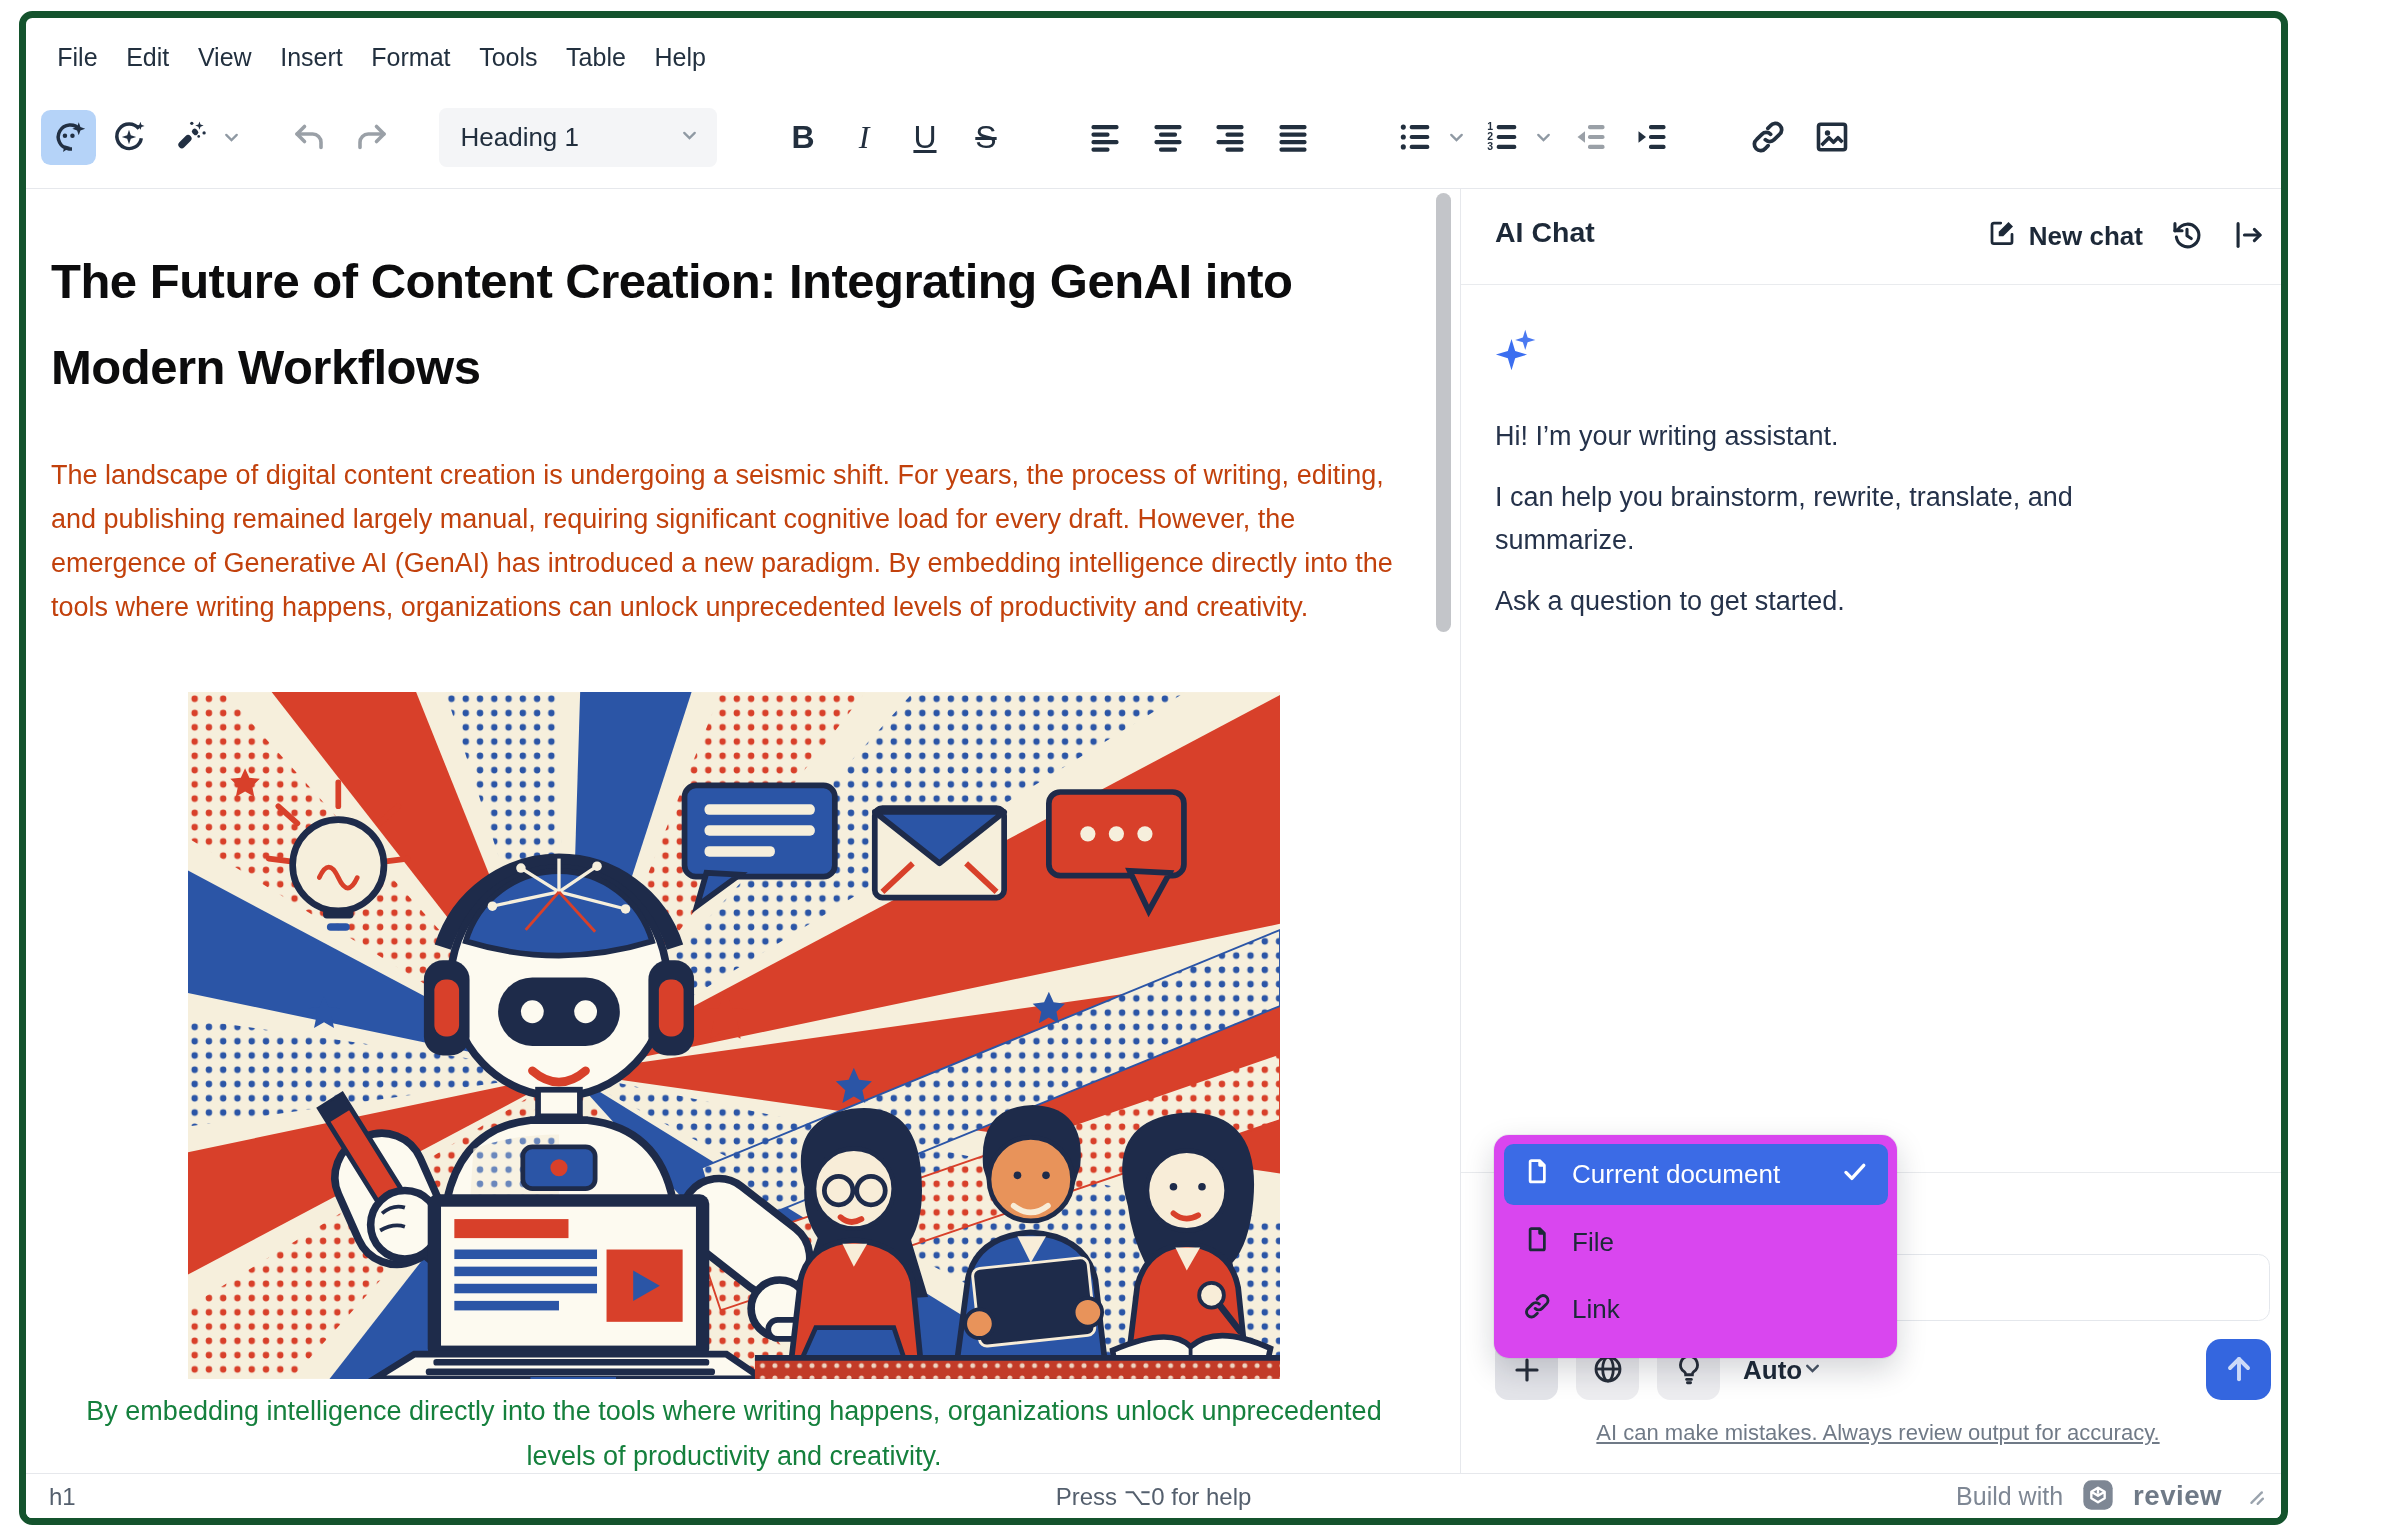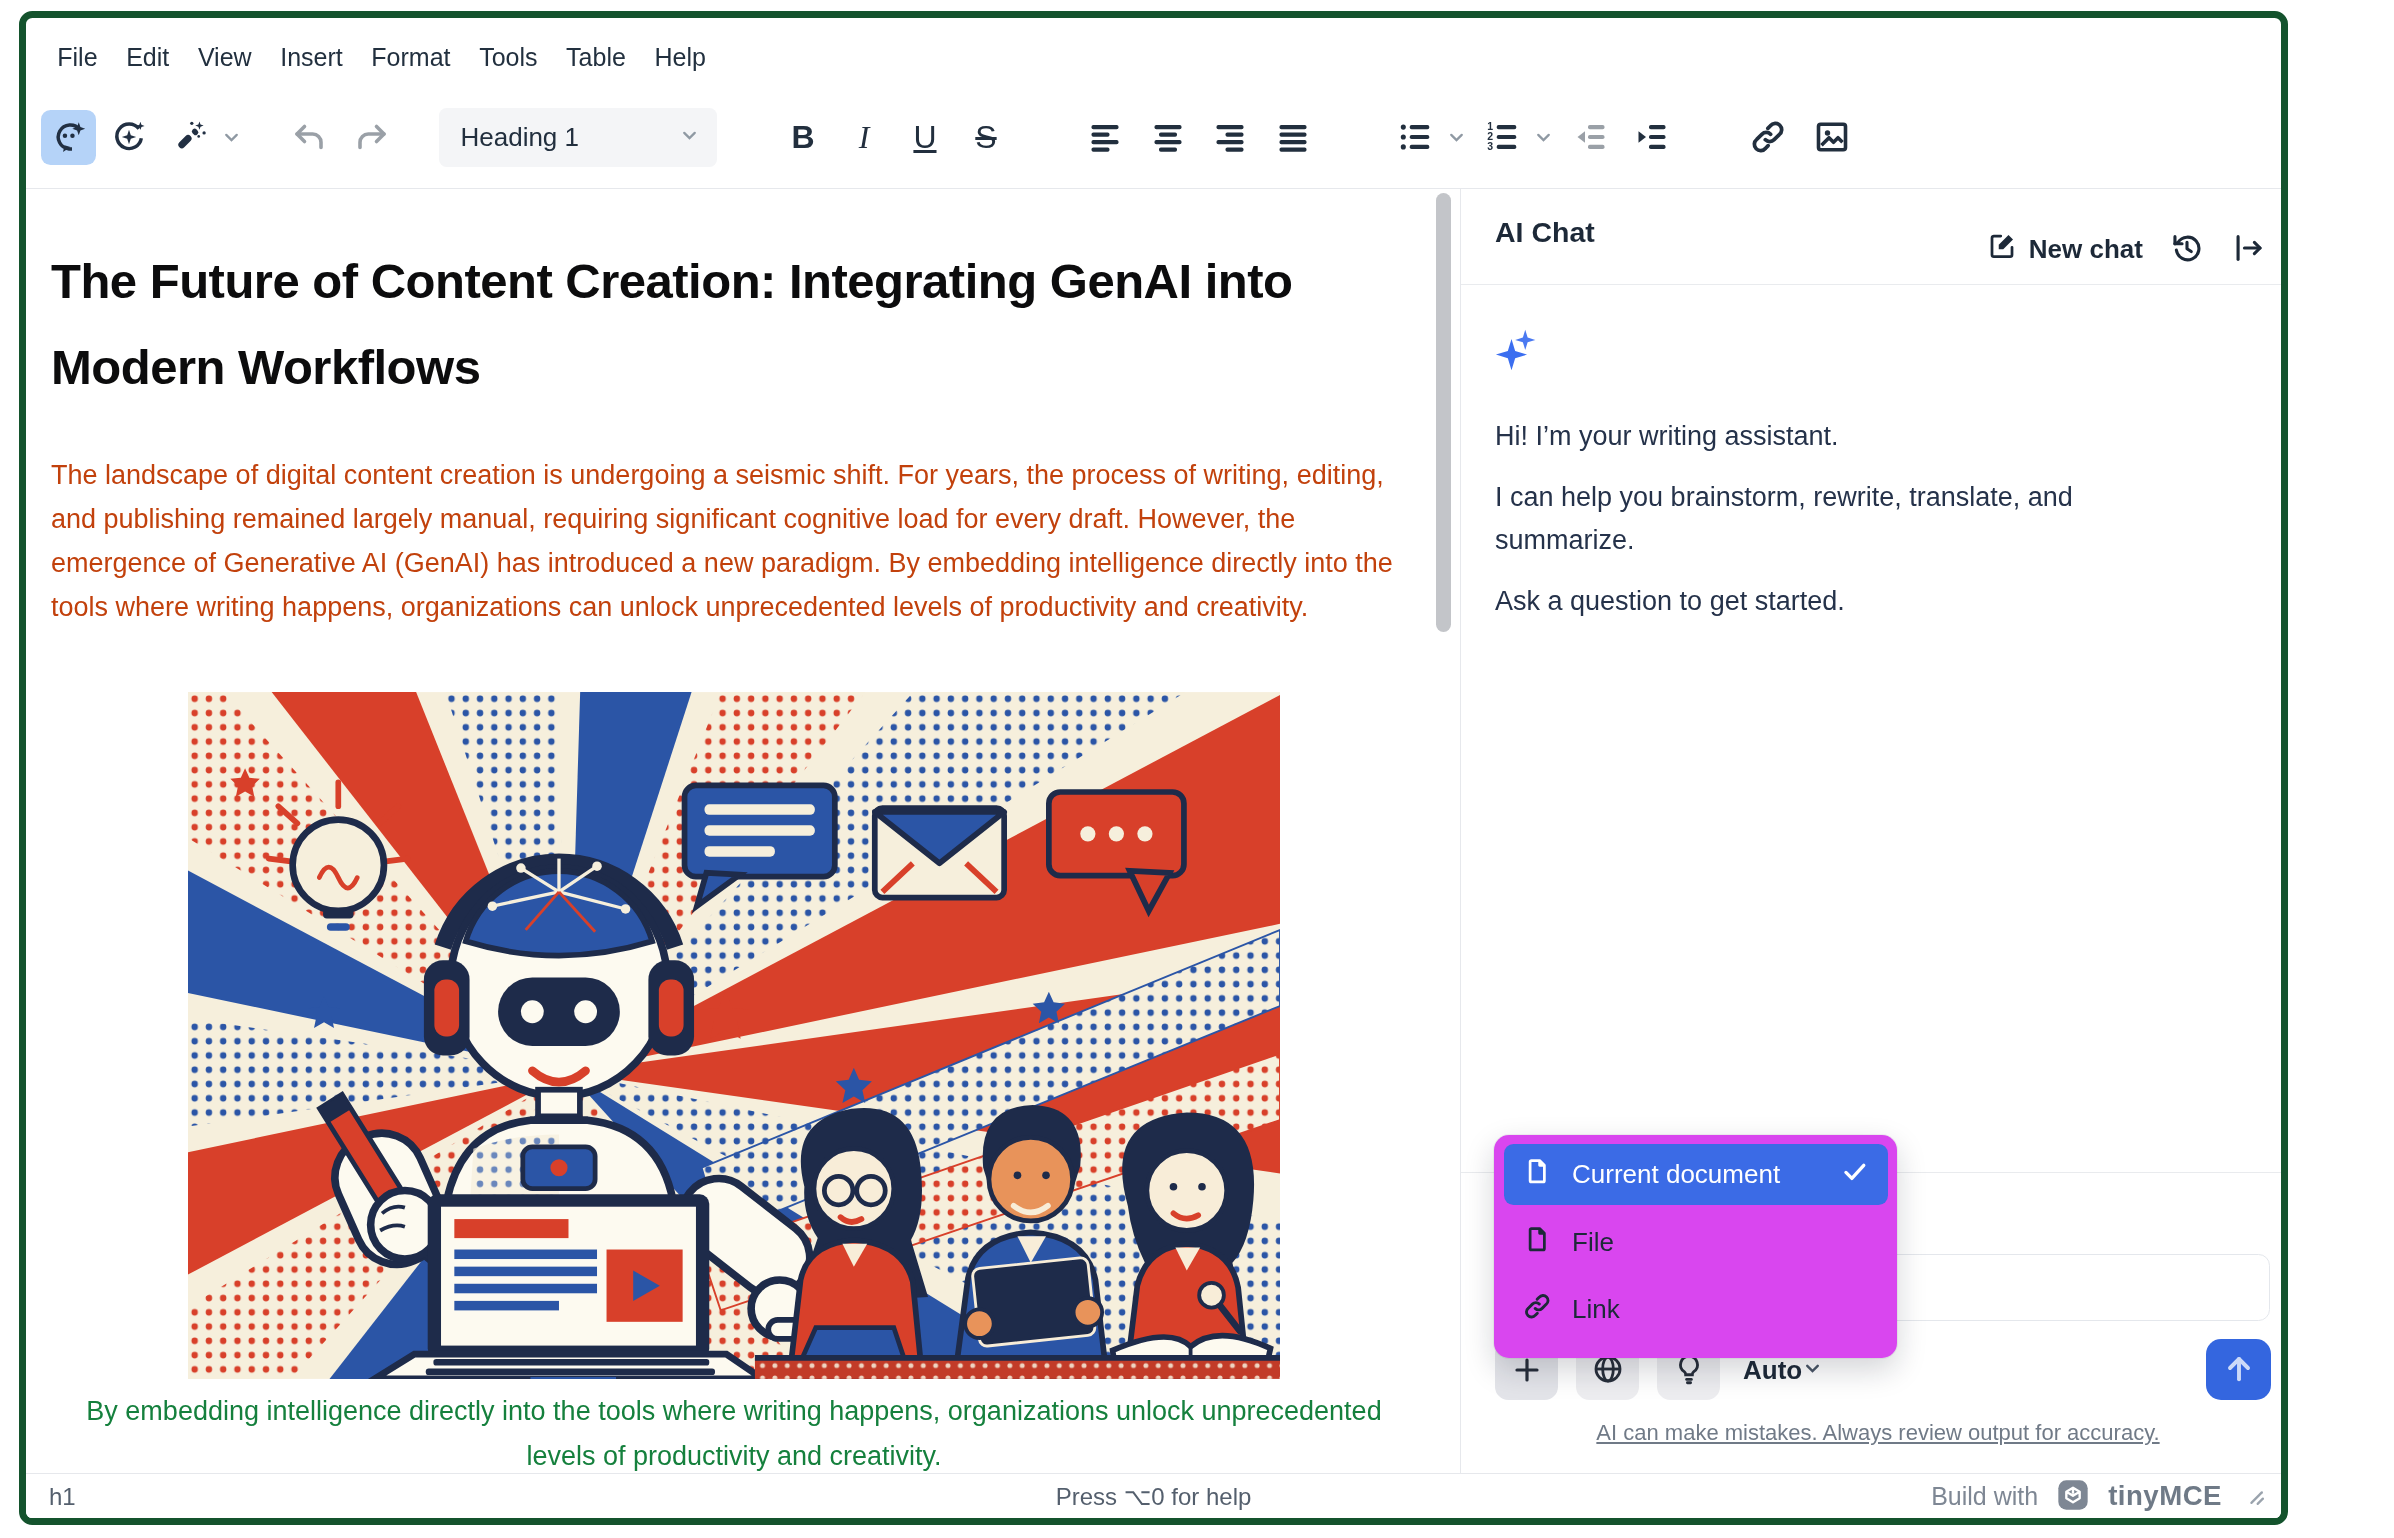--- a/index.html
+++ b/index.html
@@ -33,21 +33,21 @@
   .doc-fig { position:absolute; left:162px; top:503px; width:1092px; height:687px; }
   .doc-cap { position:absolute; left:25px; top:1200px; width:1366px; text-align:center;
              font-size:27px; line-height:45px; color:#15803d; }
   .scroll-thumb { position:absolute; left:1410px; top:175px; width:15px; height:439px; background:#c3c5c9; border-radius:8.6px; }
   .panel-sep { position:absolute; left:1434px; top:171px; width:1px; height:1298px; background:#e6e8ec; }
 
   
   .chat { position:absolute; left:1435px; top:171px; width:834px; height:1298px; background:#fff; }
   .chat-header { position:absolute; top:0; left:0; right:0; height:95px; }
   .chat-title { position:absolute; left:34px; top:27.6px; font-size:28.5px; font-weight:600; color:#1d2938; }
-  .chat-ctrl { position:absolute; right:30px; top:0; height:95px; display:flex; align-items:center; gap:27px;margin-top:13px; }
+  .chat-ctrl { position:absolute; right:30px; top:0; height:95px; display:flex; align-items:center; gap:27px; }
   .newchat { display:flex; align-items:center; gap:11.4px; font-size:26px; font-weight:700; color:#1d2938; }
   .chat-hdiv { position:absolute; left:0; right:0; top:95px; height:1px; background:#e9ebee; }
   .chat-msgs { position:absolute; left:34px; top:226px; width:751px; }
   .chat-msgs p { font-size:27px; line-height:43px; color:#25324a; margin:0 0 18px 0; max-width:652px; }
   .sparkles { position:absolute; left:34px; top:139px; }
   .input-div { position:absolute; left:0; right:0; top:983px; height:1px; background:#e9ebee; }
   .chat-input { position:absolute; left:34px; top:1065px; width:775px; height:67px; background:#fff;
                 border:1.9px solid #e4e7ec; border-radius:11.4px; }
   .act { position:absolute; top:1152px; width:63px; height:59px; border-radius:13.3px;
          display:flex; align-items:center; justify-content:center; }
@@ -608,21 +608,21 @@
     <div class="foot-path">h1</div>
     <div class="foot-help">Press ⌥0 for help</div>
     <div class="foot-brand">
       <span class="bw">Build with</span>
       <span>
         <svg width="32" height="32" viewBox="0 0 24 24">
           <rect x="1" y="1" width="22" height="22" rx="6" fill="#7e8794"></rect>
           <path d="M7 9.5 L12 6.5 L17 9.5 V14.5 L12 17.5 L7 14.5 Z M12 6.5 V11 M7 9.5 L12 12.5 L17 9.5" fill="none" stroke="#ffffff" stroke-width="1.8" stroke-linejoin="round"></path>
         </svg>
       </span>
-      <span class="bn">tinyMCE</span>
+      <span class="bn">review</span>
       <span>
         <svg width="25" height="25" viewBox="0 0 24 24" stroke="#9aa3ad" stroke-width="2.2" stroke-linecap="round">
           <line x1="20" y1="10" x2="10" y2="20"></line>
             <line x1="21" y1="16" x2="16" y2="21"></line>
         </svg>
       </span>
     </div>
   </div>
 
 </div>

